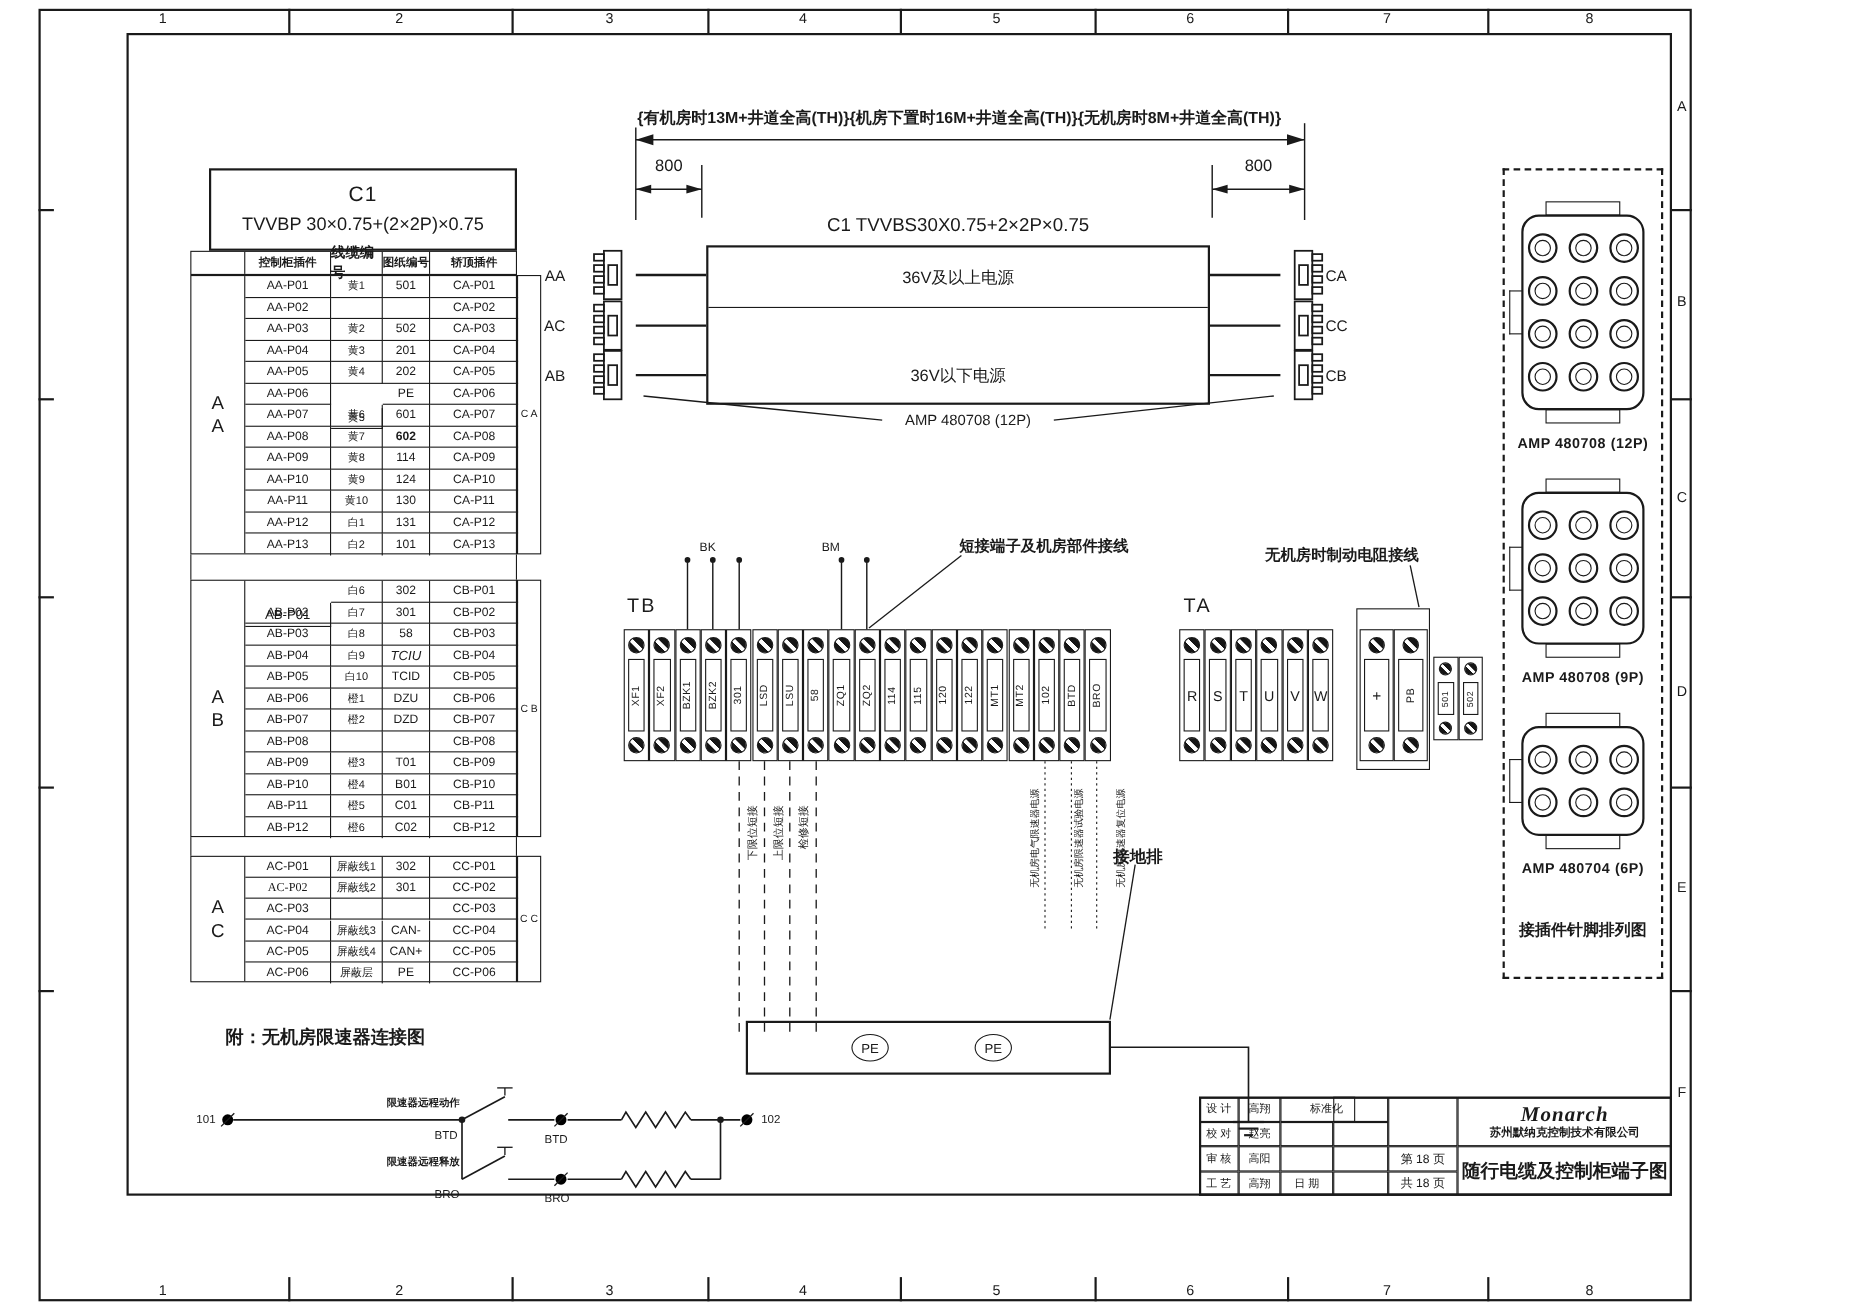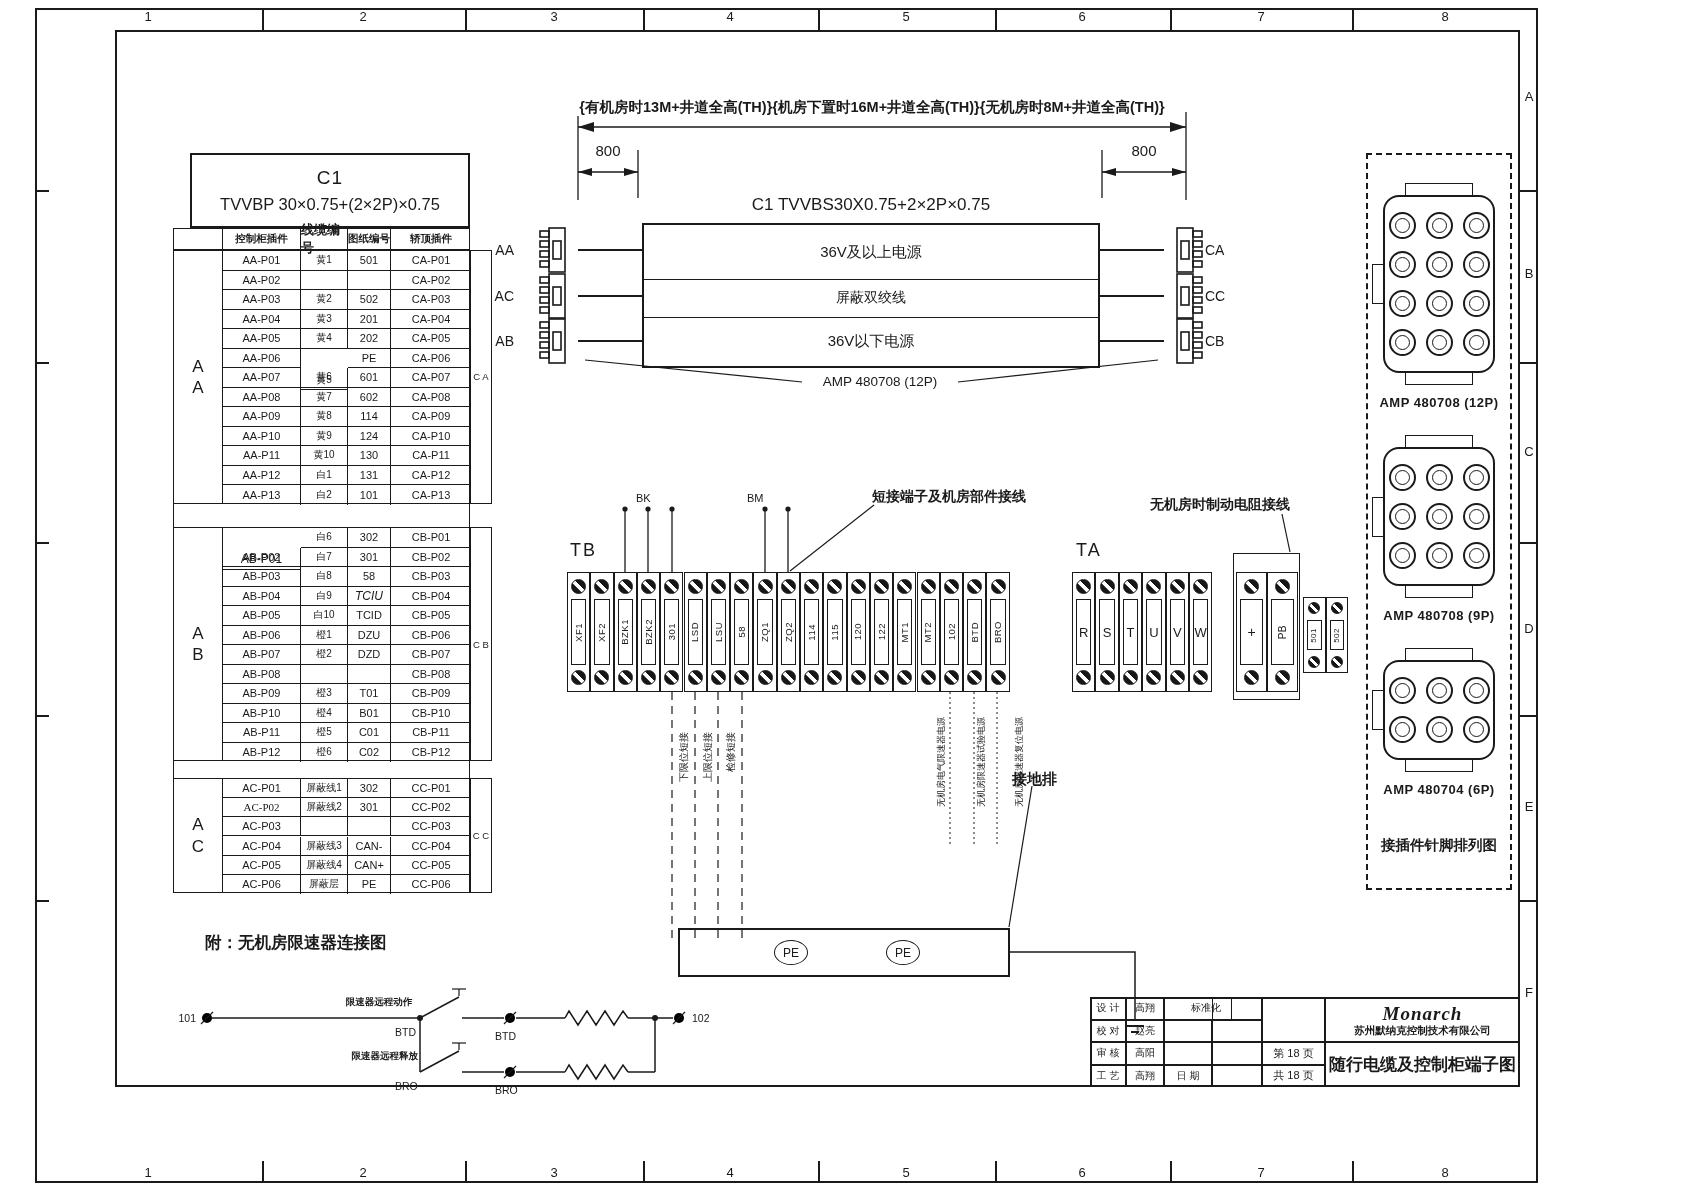--- a/index.html
+++ b/index.html
@@ -118,21 +118,21 @@
         <div style="position: absolute; box-sizing: border-box; left: 49px; top: 97.5px; width: 78px; height: 19.5px; display: flex; align-items: center; justify-content: center; font-size: 11px; border-right: 1px solid rgb(26, 26, 26); border-bottom: 1px solid rgb(26, 26, 26);">AA-P06</div>
         <div style="position: absolute; box-sizing: border-box; left: 127px; top: 97.5px; width: 47px; height: 19.5px; display: flex; align-items: center; justify-content: center; font-size: 10px; border-right: 1px solid rgb(26, 26, 26); border-bottom: 1px solid rgb(26, 26, 26); margin-top: 22px;">黄5</div>
         <div style="position: absolute; box-sizing: border-box; left: 174px; top: 97.5px; width: 43px; height: 19.5px; display: flex; align-items: center; justify-content: center; font-size: 11px; border-right: 1px solid rgb(26, 26, 26); border-bottom: 1px solid rgb(26, 26, 26);">PE</div>
         <div style="position: absolute; box-sizing: border-box; left: 217px; top: 97.5px; width: 80px; height: 19.5px; display: flex; align-items: center; justify-content: center; font-size: 11px; border-bottom: 1px solid rgb(26, 26, 26);">CA-P06</div>
         <div style="position: absolute; box-sizing: border-box; left: 49px; top: 117px; width: 78px; height: 19.5px; display: flex; align-items: center; justify-content: center; font-size: 11px; border-right: 1px solid rgb(26, 26, 26); border-bottom: 1px solid rgb(26, 26, 26);">AA-P07</div>
         <div style="position: absolute; box-sizing: border-box; left: 127px; top: 117px; width: 47px; height: 19.5px; display: flex; align-items: center; justify-content: center; font-size: 10px; border-right: 1px solid rgb(26, 26, 26); border-bottom: 1px solid rgb(26, 26, 26);">黄6</div>
         <div style="position: absolute; box-sizing: border-box; left: 174px; top: 117px; width: 43px; height: 19.5px; display: flex; align-items: center; justify-content: center; font-size: 11px; border-right: 1px solid rgb(26, 26, 26); border-bottom: 1px solid rgb(26, 26, 26);">601</div>
         <div style="position: absolute; box-sizing: border-box; left: 217px; top: 117px; width: 80px; height: 19.5px; display: flex; align-items: center; justify-content: center; font-size: 11px; border-bottom: 1px solid rgb(26, 26, 26);">CA-P07</div>
         <div style="position: absolute; box-sizing: border-box; left: 49px; top: 136.5px; width: 78px; height: 19.5px; display: flex; align-items: center; justify-content: center; font-size: 11px; border-right: 1px solid rgb(26, 26, 26); border-bottom: 1px solid rgb(26, 26, 26);">AA-P08</div>
         <div style="position: absolute; box-sizing: border-box; left: 127px; top: 136.5px; width: 47px; height: 19.5px; display: flex; align-items: center; justify-content: center; font-size: 10px; border-right: 1px solid rgb(26, 26, 26); border-bottom: 1px solid rgb(26, 26, 26);">黄7</div>
-        <div style="position: absolute; box-sizing: border-box; left: 174px; top: 136.5px; width: 43px; height: 19.5px; display: flex; align-items: center; justify-content: center; font-size: 11px; border-right: 1px solid rgb(26, 26, 26); border-bottom: 1px solid rgb(26, 26, 26);">602</div>
+        <div style="position: absolute; box-sizing: border-box; left: 174px; top: 136.5px; width: 43px; height: 19.5px; display: flex; align-items: center; justify-content: center; font-size: 11px; border-right: 1px solid rgb(26, 26, 26); border-bottom: 1px solid rgb(26, 26, 26); font-weight: bold;">602</div>
         <div style="position: absolute; box-sizing: border-box; left: 217px; top: 136.5px; width: 80px; height: 19.5px; display: flex; align-items: center; justify-content: center; font-size: 11px; border-bottom: 1px solid rgb(26, 26, 26);">CA-P08</div>
         <div style="position: absolute; box-sizing: border-box; left: 49px; top: 156px; width: 78px; height: 19.5px; display: flex; align-items: center; justify-content: center; font-size: 11px; border-right: 1px solid rgb(26, 26, 26); border-bottom: 1px solid rgb(26, 26, 26);">AA-P09</div>
         <div style="position: absolute; box-sizing: border-box; left: 127px; top: 156px; width: 47px; height: 19.5px; display: flex; align-items: center; justify-content: center; font-size: 10px; border-right: 1px solid rgb(26, 26, 26); border-bottom: 1px solid rgb(26, 26, 26);">黄8</div>
         <div style="position: absolute; box-sizing: border-box; left: 174px; top: 156px; width: 43px; height: 19.5px; display: flex; align-items: center; justify-content: center; font-size: 11px; border-right: 1px solid rgb(26, 26, 26); border-bottom: 1px solid rgb(26, 26, 26);">114</div>
         <div style="position: absolute; box-sizing: border-box; left: 217px; top: 156px; width: 80px; height: 19.5px; display: flex; align-items: center; justify-content: center; font-size: 11px; border-bottom: 1px solid rgb(26, 26, 26);">CA-P09</div>
         <div style="position: absolute; box-sizing: border-box; left: 49px; top: 175.5px; width: 78px; height: 19.5px; display: flex; align-items: center; justify-content: center; font-size: 11px; border-right: 1px solid rgb(26, 26, 26); border-bottom: 1px solid rgb(26, 26, 26);">AA-P10</div>
         <div style="position: absolute; box-sizing: border-box; left: 127px; top: 175.5px; width: 47px; height: 19.5px; display: flex; align-items: center; justify-content: center; font-size: 10px; border-right: 1px solid rgb(26, 26, 26); border-bottom: 1px solid rgb(26, 26, 26);">黄9</div>
         <div style="position: absolute; box-sizing: border-box; left: 174px; top: 175.5px; width: 43px; height: 19.5px; display: flex; align-items: center; justify-content: center; font-size: 11px; border-right: 1px solid rgb(26, 26, 26); border-bottom: 1px solid rgb(26, 26, 26);">124</div>
         <div style="position: absolute; box-sizing: border-box; left: 217px; top: 175.5px; width: 80px; height: 19.5px; display: flex; align-items: center; justify-content: center; font-size: 11px; border-bottom: 1px solid rgb(26, 26, 26);">CA-P10</div>
         <div style="position: absolute; box-sizing: border-box; left: 49px; top: 195px; width: 78px; height: 19.5px; display: flex; align-items: center; justify-content: center; font-size: 11px; border-right: 1px solid rgb(26, 26, 26); border-bottom: 1px solid rgb(26, 26, 26);">AA-P11</div>
@@ -239,21 +239,20 @@
       <div style="position: absolute; box-sizing: border-box; left: 173px; top: 761px; width: 297px; height: 17px; border-left: 1.5px solid rgb(26, 26, 26); border-right: 1.5px solid rgb(26, 26, 26);"></div>
     </div>
 
   <div class="t" style="left:552px;top:98px;width:640px;text-align:center;font-size:14.5px;font-weight:bold;">{有机房时13M+井道全高(TH)}{机房下置时16M+井道全高(TH)}{无机房时8M+井道全高(TH)}</div>
   <div class="t" style="left:578px;top:142px;width:60px;text-align:center;font-size:15px;">800</div>
   <div class="t" style="left:1102px;top:142px;width:84px;text-align:center;font-size:15px;">800</div>
 
   <div class="t" style="left:642px;top:195px;width:458px;text-align:center;font-size:17px;">C1  TVVBS30X0.75+2×2P×0.75</div>
   <div class="bx2" style="left:642px;top:223px;width:458px;height:145px;">
     <div class="c" style="position:absolute;left:0;right:0;top:0;height:54px;border-bottom:1.5px solid var(--ink);font-size:15px;">36V及以上电源</div>
-    <div class="c" style="position:absolute;left:0;right:0;top:54px;height:38px;border-bottom:1.5px solid var(--ink);font-size:14px;">屏蔽双绞线</div>
     <div class="c" style="position:absolute;left:0;right:0;top:92px;height:49px;font-size:15px;">36V以下电源</div>
   </div>
   <div class="t" style="left:486px;top:242px;width:28px;text-align:right;font-size:14px;">AA</div>
   <div class="t" style="left:486px;top:288px;width:28px;text-align:right;font-size:14px;">AC</div>
   <div class="t" style="left:486px;top:333px;width:28px;text-align:right;font-size:14px;">AB</div>
   <div class="t" style="left:1205px;top:242px;font-size:14px;">CA</div>
   <div class="t" style="left:1205px;top:288px;font-size:14px;">CC</div>
   <div class="t" style="left:1205px;top:333px;font-size:14px;">CB</div>
   <div class="t" style="left:800px;top:374px;width:160px;text-align:center;font-size:13.5px;">AMP 480708 (12P)</div>
 
@@ -535,21 +534,21 @@
     <span>PE</span>
     </div>
   <div class="bx c" style="left:886px;top:940px;width:34px;height:25px;border-radius:50%;font-size:12px;">
     <span>PE</span>
     </div>
   <div class="t" style="left:1012px;top:770px;font-size:15px;font-weight:bold;">接地排</div>
 
   <div class="t" style="left:205px;top:932px;font-size:16.5px;font-weight:bold;">附：无机房限速器连接图</div>
   <div class="t" style="left:160px;top:1012px;width:36px;text-align:right;font-size:10.5px;">101</div>
   <div class="t" style="left:692px;top:1012px;font-size:10.5px;">102</div>
-  <div class="t" style="left:340px;top:996px;width:78px;text-align:center;font-size:9.5px;font-weight:bold;">限速器远程动作</div>
+  <div class="t" style="left:340px;top:996px;width:78px;text-align:right;font-size:9.5px;font-weight:bold;">限速器远程动作</div>
   <div class="t" style="left:395px;top:1026px;font-size:10.5px;">BTD</div>
   <div class="t" style="left:495px;top:1030px;font-size:10.5px;">BTD</div>
   <div class="t" style="left:340px;top:1050px;width:78px;text-align:right;font-size:9.5px;font-weight:bold;">限速器远程释放</div>
   <div class="t" style="left:395px;top:1080px;font-size:10.5px;">BRO</div>
   <div class="t" style="left:495px;top:1084px;font-size:10.5px;">BRO</div>
 
   <div id="titleblock">
       <div style="position: absolute; box-sizing: border-box; left: 1090px; top: 997px; width: 430px; height: 90px; border: 2px solid rgb(26, 26, 26);"></div>
       <div style="position: absolute; box-sizing: border-box; left: 1090px; top: 997px; width: 36px; height: 22.5px; border: 1px solid rgb(26, 26, 26); display: flex; align-items: center; justify-content: center; font-size: 10px;">设 计</div>
       <div style="position: absolute; box-sizing: border-box; left: 1126px; top: 997px; width: 38px; height: 22.5px; border: 1px solid rgb(26, 26, 26); display: flex; align-items: center; justify-content: center; font-size: 10px;">高翔</div>

